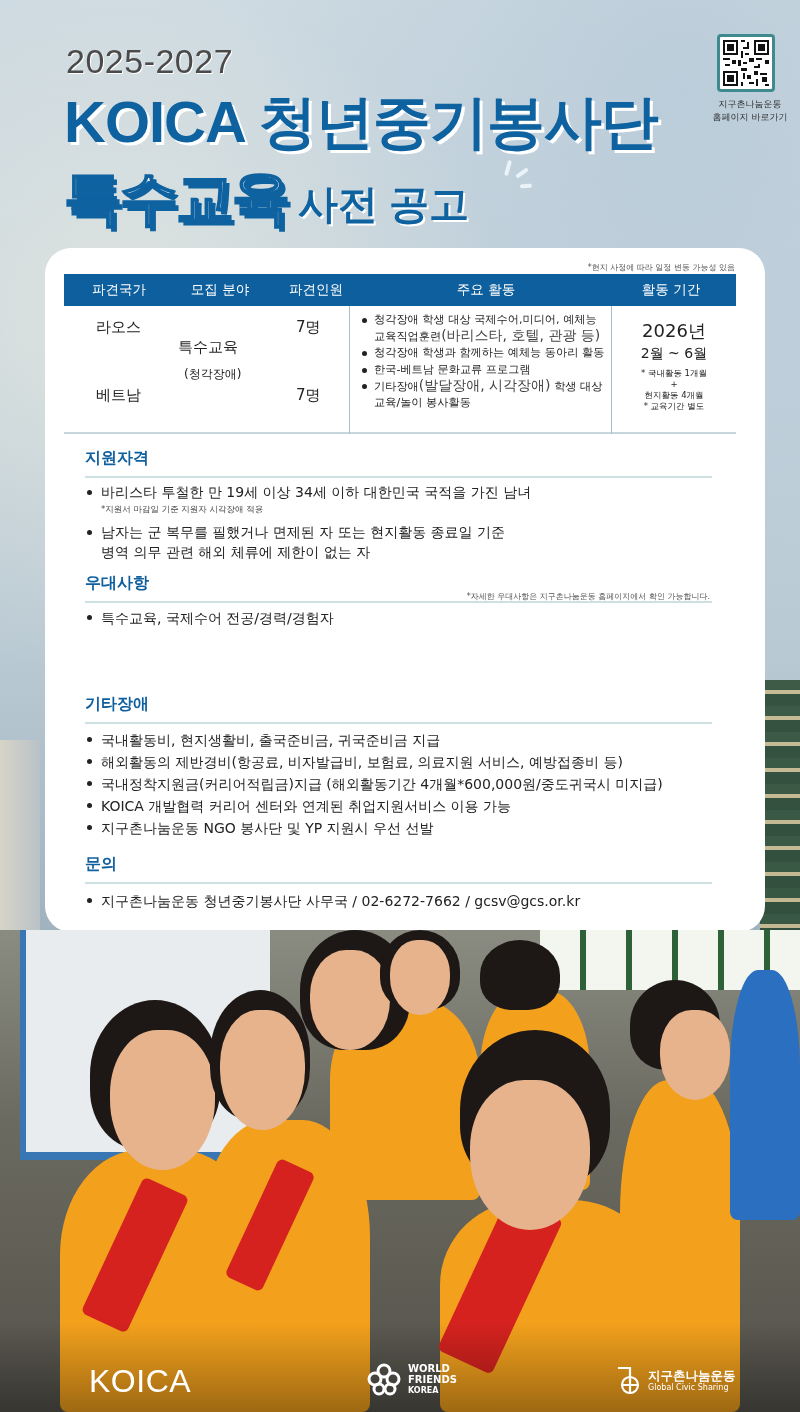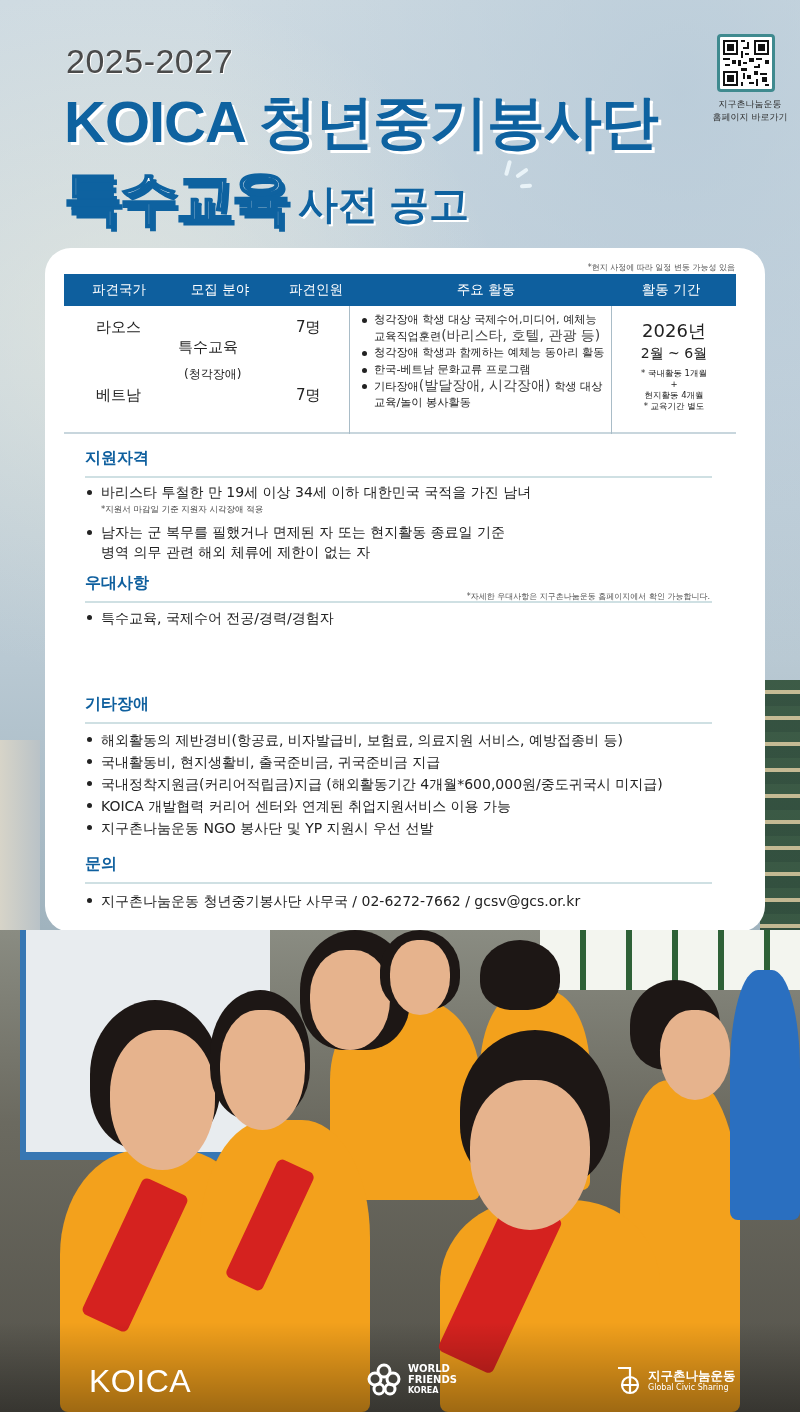--- a/index.html
+++ b/index.html
@@ -266,22 +266,22 @@
   <div class="section-title" style="top:325px">우대사항</div>
   <div class="aside-note" style="top:343px">*자세한 우대사항은 지구촌나눔운동 홈페이지에서 확인 가능합니다.</div>
   <div class="section-rule" style="top:353px"></div>
   <div class="bullets" style="top:359px;line-height:22px">
     <div class="b" style="line-height:22px">특수교육, 국제수어 전공/경력/경험자</div>
   </div>
 
   <div class="section-title" style="top:446px">기타장애</div>
   <div class="section-rule" style="top:474px"></div>
   <div class="bullets" style="top:481px">
+    <div class="b" style="line-height:22px">국내활동비, 현지생활비, 출국준비금, 귀국준비금 지급</div>
     <div class="b" style="line-height:22px">해외활동의 제반경비(항공료, 비자발급비, 보험료, 의료지원 서비스, 예방접종비 등)</div>
-    <div class="b" style="line-height:22px">국내활동비, 현지생활비, 출국준비금, 귀국준비금 지급</div>
     <div class="b" style="line-height:22px">국내정착지원금(커리어적립금)지급 (해외활동기간 4개월*600,000원/중도귀국시 미지급)</div>
     <div class="b" style="line-height:22px">KOICA 개발협력 커리어 센터와 연계된 취업지원서비스 이용 가능</div>
     <div class="b" style="line-height:22px">지구촌나눔운동 NGO 봉사단 및 YP 지원시 우선 선발</div>
   </div>
 
   <div class="section-title" style="top:606px">문의</div>
   <div class="section-rule" style="top:634px"></div>
   <div class="bullets" style="top:642px">
     <div class="b" style="line-height:22px">지구촌나눔운동 청년중기봉사단 사무국 / 02-6272-7662 / gcsv@gcs.or.kr</div>
   </div>

